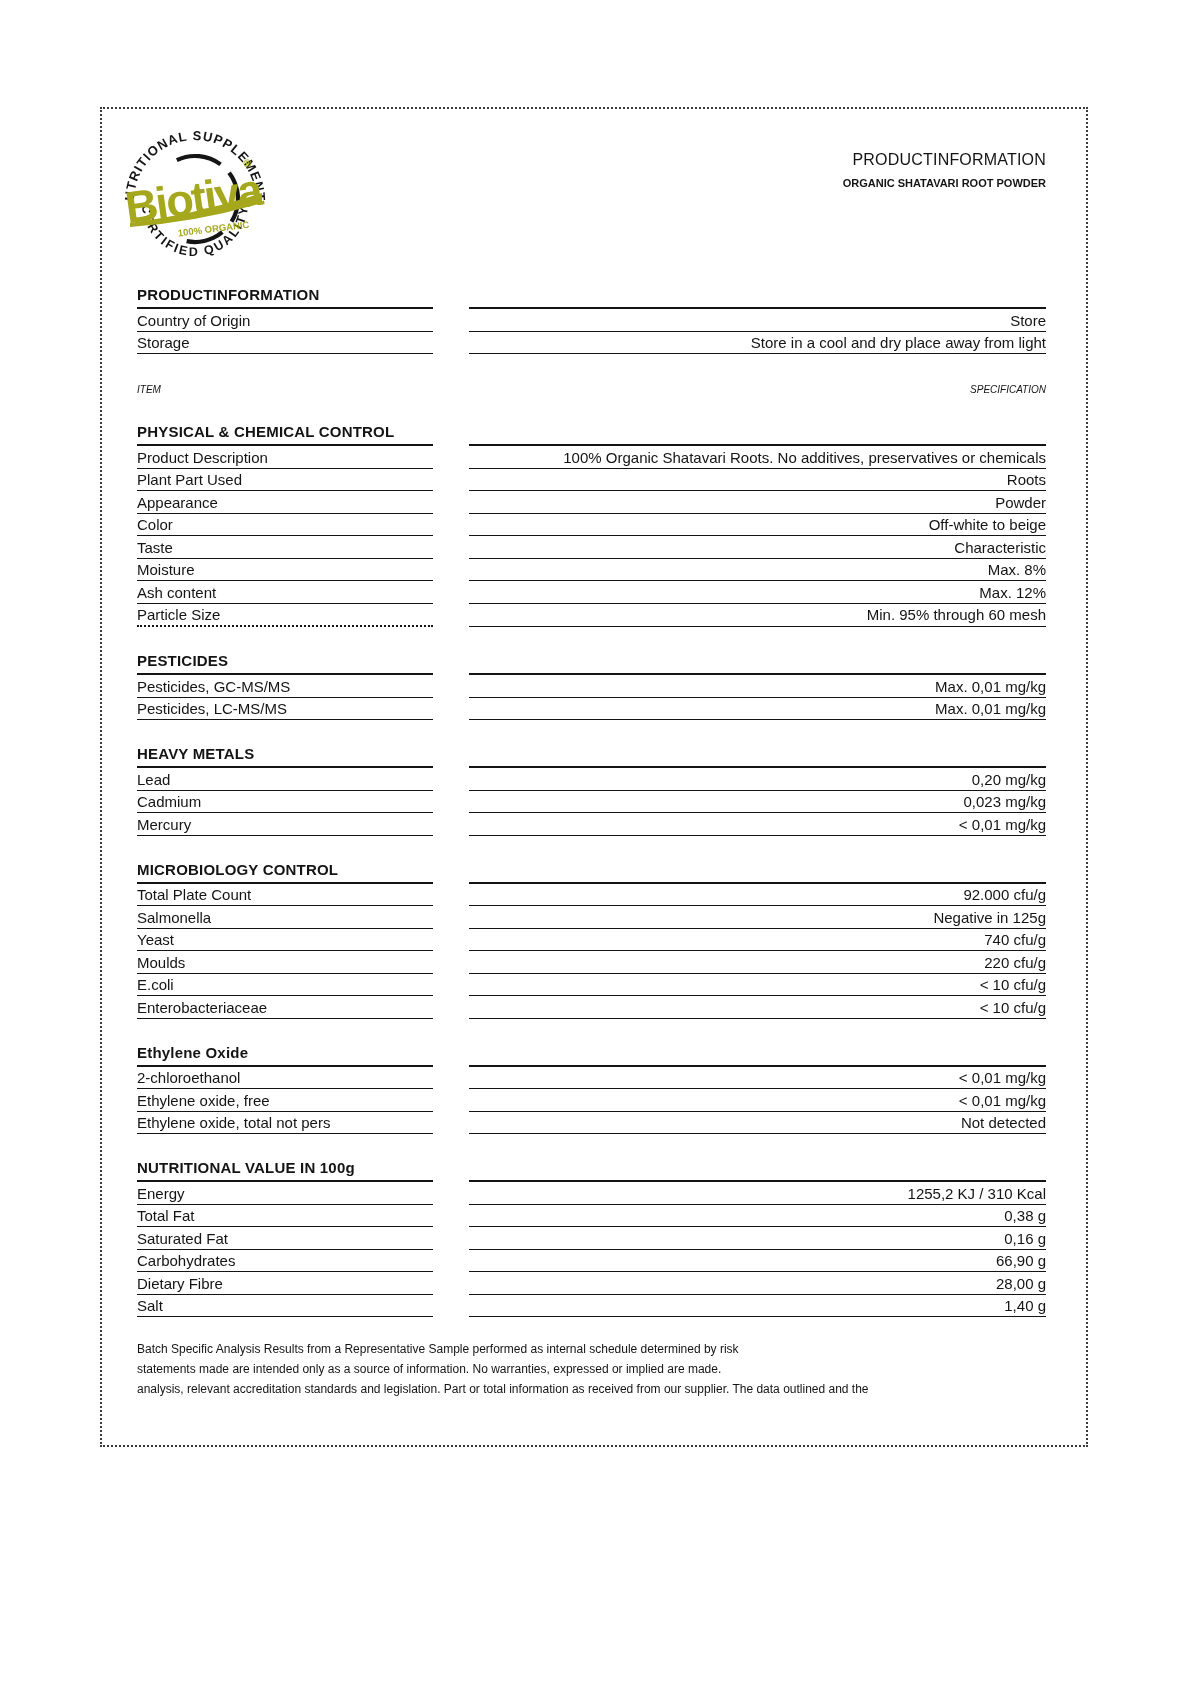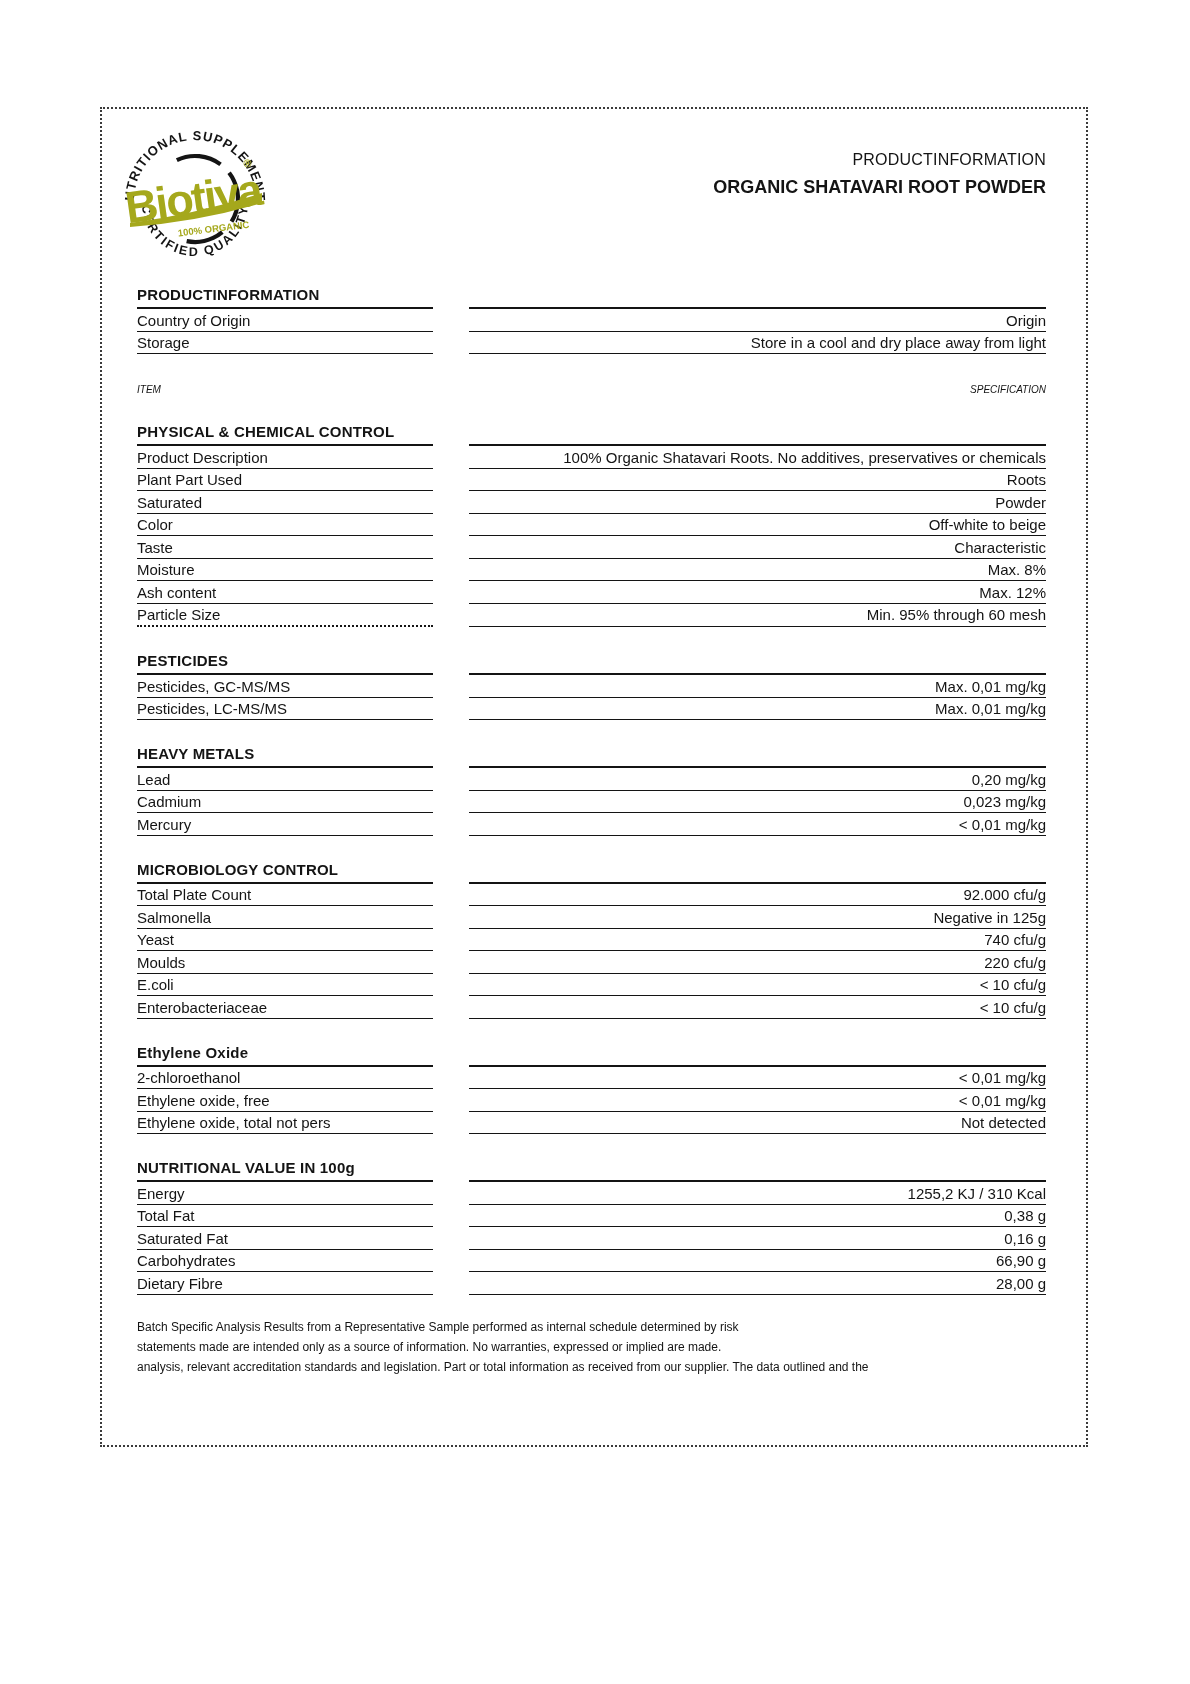--- a/index.html
+++ b/index.html
@@ -7,21 +7,21 @@
     position:relative; width:1190px; height:1684px; background:#ffffff;
     font-family:"Liberation Sans", sans-serif; color:#141414;
   }
   .border-box {
     position:absolute; left:100px; top:107px; width:988px; height:1340px;
     border:2px dotted #3a3a3a; box-sizing:border-box;
   }
   .brand { position:absolute; left:14px; top:10px; width:158px; height:142px; }
   .head-right { position:absolute; top:42px; right:40px; text-align:right; }
   .head-right .doc-type { font-size:16px; letter-spacing:.2px; margin-bottom:8px; }
-  .head-right .product-name { font-size:18px; font-weight:700; }
+  .head-right .product-name { font-size:11px; font-weight:700; }
   .table-area { margin:178px 40px 0 35px; }
   .srow { display:flex; }
   .cell {
     font-size:15px; line-height:16px; padding:3.5px 0 2px;
     border-bottom:1.6px solid #141414; box-sizing:border-box;
     white-space:nowrap; overflow:visible;
   }
   .cell-item { width:297px; margin-right:36px; }
   .cell-spec { width:580px; text-align:right; }
   .sec-head .cell { border-bottom-width:2.8px; padding-top:0; padding-bottom:4px; font-weight:700; letter-spacing:.2px; }
@@ -66,21 +66,21 @@
     <div class="table-area">
       <div id="section-first">
   <section class="section">
     <div class="srow sec-head">
       <div class="cell cell-item sec-title">PRODUCTINFORMATION</div>
       <div class="cell cell-spec"></div>
     </div>
     <div class="sec-rows">
   <div class="srow">
     <div class="cell cell-item">Country of Origin</div>
-    <div class="cell cell-spec">Origin</div>
+    <div class="cell cell-spec">Store</div>
   </div>
 
   <div class="srow">
     <div class="cell cell-item">Storage</div>
     <div class="cell cell-spec">Store in a cool and dry place away from light</div>
   </div>
 </div>
   </section>
 </div>
 
@@ -100,21 +100,21 @@
     <div class="cell cell-item">Product Description</div>
     <div class="cell cell-spec">100% Organic Shatavari Roots. No additives, preservatives or chemicals</div>
   </div>
 
   <div class="srow">
     <div class="cell cell-item">Plant Part Used</div>
     <div class="cell cell-spec">Roots</div>
   </div>
 
   <div class="srow">
-    <div class="cell cell-item">Saturated</div>
+    <div class="cell cell-item">Appearance</div>
     <div class="cell cell-spec">Powder</div>
   </div>
 
   <div class="srow">
     <div class="cell cell-item">Color</div>
     <div class="cell cell-spec">Off-white to beige</div>
   </div>
 
   <div class="srow">
     <div class="cell cell-item">Taste</div>
@@ -265,20 +265,24 @@
   <div class="srow">
     <div class="cell cell-item">Carbohydrates</div>
     <div class="cell cell-spec">66,90 g</div>
   </div>
 
   <div class="srow">
     <div class="cell cell-item">Dietary Fibre</div>
     <div class="cell cell-spec">28,00 g</div>
   </div>
 
+  <div class="srow">
+    <div class="cell cell-item">Salt</div>
+    <div class="cell cell-spec">1,40 g</div>
+  </div>
 </div>
   </section>
 </div>
 
       <div class="footer-note">
         <div>Batch Specific Analysis Results from a Representative Sample performed as internal schedule determined by risk</div>
         <div>statements made are intended only as a source of information. No warranties, expressed or implied are made.</div>
         <div>analysis, relevant accreditation standards and legislation. Part or total information as received from our supplier. The data outlined and the</div>
       </div>
     </div>

